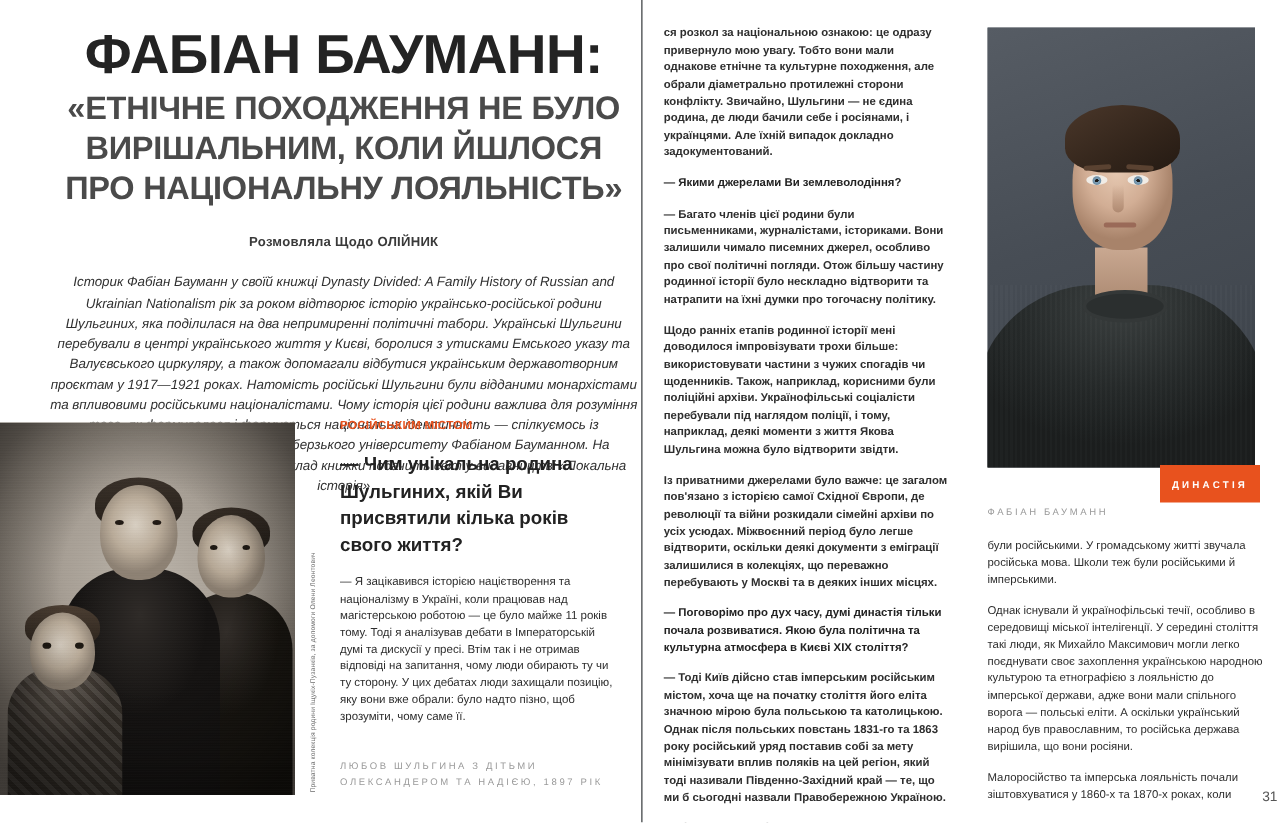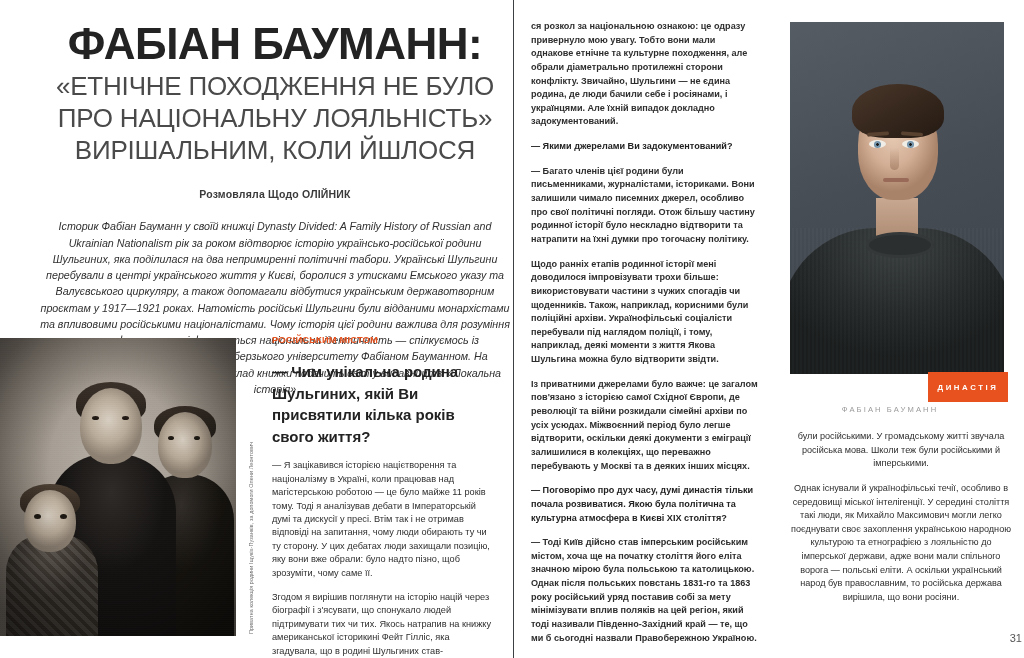--- a/index.html
+++ b/index.html
@@ -18,21 +18,21 @@
   
   .head-block{position:absolute;left:40px;top:22px;width:470px;}
   .headline{
     font-size:44px;line-height:0.98;font-weight:bold;letter-spacing:-0.5px;
     color:#232323;text-align:center;margin:0 0 6px 0;white-space:nowrap;
   }
   .subheadline{
     font-size:26px;line-height:1.22;font-weight:400;color:#4a4a4a;
     text-align:center;margin:0;letter-spacing:-0.2px;
   }
-  .subheadline div{white-space:nowrap;}
+  .subheadline div{white-space:nowrap;font-weight:bold;}
   .byline{
     margin-top:22px;text-align:center;font-size:10.5px;font-weight:bold;
     color:#3a3a3a;letter-spacing:0.2px;
   }
   .lede{
     margin-top:18px;font-style:italic;font-size:10.7px;line-height:1.52;
     text-align:center;color:#303030;
   }
 
   
@@ -136,41 +136,41 @@
   .pp-knit{position:absolute;left:-10px;top:206px;width:234px;height:160px;opacity:.25;
     background:repeating-linear-gradient(90deg, rgba(255,255,255,.07) 0 2px, rgba(0,0,0,.07) 2px 4px);}
 
   .badge{
     position:absolute;left:928px;top:372px;width:80px;height:30px;background:#e8521e;
     color:#fff;font-size:7.8px;font-weight:bold;letter-spacing:2.6px;
     display:flex;align-items:center;justify-content:center;
   }
   .portrait-caption{
     position:absolute;left:790px;top:405px;width:200px;
-    font-size:7.6px;letter-spacing:2.1px;color:#9a9a9a;text-transform:uppercase;text-align:center;
-  }
-
-  
-  .col-right{position:absolute;left:790px;top:430px;width:222px;text-align:center;}
+    font-size:7.6px;letter-spacing:2.1px;color:#9a9a9a;text-transform:uppercase;
+  }
+
+  
+  .col-right{position:absolute;left:790px;top:430px;width:222px;}
   .col-right .a{font-size:9.1px;line-height:1.5;}
   .folio{position:absolute;right:2px;bottom:14px;font-size:11px;color:#555;}
 </style>
 </head>
 <body>
 
 <div class="page">
 
   <div class="vrule r1"></div>
 
   <div class="head-block">
     <h1 class="headline">ФАБІАН БАУМАНН:</h1>
     <div class="subheadline">
       <div>«ЕТНІЧНЕ ПОХОДЖЕННЯ НЕ БУЛО</div>
+      <div>ВИРІШАЛЬНИМ, КОЛИ ЙШЛОСЯ</div>
       <div>ПРО НАЦІОНАЛЬНУ ЛОЯЛЬНІСТЬ»</div>
-      <div>ВИРІШАЛЬНИМ, КОЛИ ЙШЛОСЯ</div>
     </div>
     <div class="byline">Розмовляла Щодо ОЛІЙНИК</div>
     <div class="lede">Історик Фабіан Бауманн у своїй книжці Dynasty Divided: A Family History of Russian and Ukrainian Nationalism рік за роком відтворює історію українсько-російської родини Шульгиних, яка поділилася на два непримиренні політичні табори. Українські Шульгини перебували в центрі українського життя у Києві, боролися з утисками Емського указу та Валуєвського циркуляру, а також допомагали відбутися українським державотворним проєктам у 1917—1921 роках. Натомість російські Шульгини були відданими монархістами та впливовими російськими націоналістами. Чому історія цієї родини важлива для розуміння того, як формувалася і формується національна ідентичність — спілкуємось із дослідником з німецького Гайдельберзького університету Фабіаном Бауманном. На початку 2025 року український переклад книжки побачить світ у видавництві «Локальна історія»</div>
   </div>
 
   <div class="photo-archive">
     <div class="pa-bg"></div>
     <div class="fig-girl-body"></div>
     <div class="fig-girl-hair"></div>
     <div class="fig-girl-head"></div>
@@ -193,27 +193,26 @@
   <div class="photo-credit">
     <span>Приватна колекція родини Іщукіх-Пузанків, за допомоги Олени Леонтович</span>
   </div>
 
   <div class="col-left">
     <div class="kicker">
       <div>РОСІЙСЬКИМ МІСТОМ</div>
     </div>
     <p class="q">— Чим унікальна родина Шульгиних, якій Ви присвятили кілька років свого життя?</p>
     <p class="a">— Я зацікавився історією націєтворення та націоналізму в Україні, коли працював над магістерською роботою — це було майже 11 років тому. Тоді я аналізував дебати в Імператорській думі та дискусії у пресі. Втім так і не отримав відповіді на запитання, чому люди обирають ту чи ту сторону. У цих дебатах люди захищали позицію, яку вони вже обрали: було надто пізно, щоб зрозуміти, чому саме її.</p>
-    <p class="a">Згодом я вирішив поглянути на історію націй через біографії і з'ясувати, що спонукало людей підтримувати тих чи тих. Якось натрапив на книжку американської історикині Фейт Гілліс, яка згадувала, що в родині Шульгиних став-</p>
     <div class="caption">ЛЮБОВ ШУЛЬГИНА З ДІТЬМИ ОЛЕКСАНДЕРОМ ТА НАДІЄЮ, 1897 РІК</div>
   </div>
 
   <div class="col-mid">
     <p class="a">ся розкол за національною ознакою: це одразу привернуло мою увагу. Тобто вони мали однакове етнічне та культурне походження, але обрали діаметрально протилежні сторони конфлікту. Звичайно, Шульгини — не єдина родина, де люди бачили себе і росіянами, і українцями. Але їхній випадок докладно задокументований.</p>
-    <p class="q">— Якими джерелами Ви задокументований?</p>
+    <p class="q">— Якими джерелами Ви землеволодіння?</p>
     <p class="a">— Багато членів цієї родини були письменниками, журналістами, істориками. Вони залишили чимало писемних джерел, особливо про свої політичні погляди. Отож більшу частину родинної історії було нескладно відтворити та натрапити на їхні думки про тогочасну політику.</p>
     <p class="a">Щодо ранніх етапів родинної історії мені доводилося імпровізувати трохи більше: використовувати частини з чужих спогадів чи щоденників. Також, наприклад, корисними були поліційні архіви. Українофільські соціалісти перебували під наглядом поліції, і тому, наприклад, деякі моменти з життя Якова Шульгина можна було відтворити звідти.</p>
     <p class="a">Із приватними джерелами було важче: це загалом пов'язано з історією самої Східної Європи, де революції та війни розкидали сімейні архіви по усіх усюдах. Міжвоєнний період було легше відтворити, оскільки деякі документи з еміграції залишилися в колекціях, що переважно перебувають у Москві та в деяких інших місцях.</p>
     <p class="q">— Поговорімо про дух часу, думі династія тільки почала розвиватися. Якою була політична та культурна атмосфера в Києві XIX століття?</p>
     <p class="a">— Тоді Київ дійсно став імперським російським містом, хоча ще на початку століття його еліта значною мірою була польською та католицькою. Однак після польських повстань 1831-го та 1863 року російський уряд поставив собі за мету мінімізувати вплив поляків на цей регіон, який тоді називали Південно-Західний край — те, що ми б сьогодні назвали Правобережною Україною.</p>
     <p class="a">Тоді заснували Університет Святого Володимира в Києві, який мав стати імперською російською установою. Випрацювали політику, що мала сприяти розвитку православного землеволодіння на противагу католицькому. Великі театри</p>
   </div>
 
   <div class="photo-portrait">
     <div class="pp-bg"></div>
@@ -234,16 +233,17 @@
     <div class="pp-mouth"></div>
     <div class="pp-collar"></div>
   </div>
 
   <div class="badge">ДИНАСТІЯ</div>
   <div class="portrait-caption">ФАБІАН БАУМАНН</div>
 
   <div class="col-right">
     <p class="a">були російськими. У громадському житті звучала російська мова. Школи теж були російськими й імперськими.</p>
     <p class="a">Однак існували й українофільські течії, особливо в середовищі міської інтелігенції. У середині століття такі люди, як Михайло Максимович могли легко поєднувати своє захоплення українською народною культурою та етнографією з лояльністю до імперської держави, адже вони мали спільного ворога — польські еліти. А оскільки український народ був православним, то російська держава вирішила, що вони росіяни.</p>
+    <p class="a">Малоросійство та імперська лояльність почали зіштовхуватися у 1860-х та 1870-х роках, коли</p>
   </div>
 
   <div class="folio">31</div>
 </div>
 
 </body></html>

